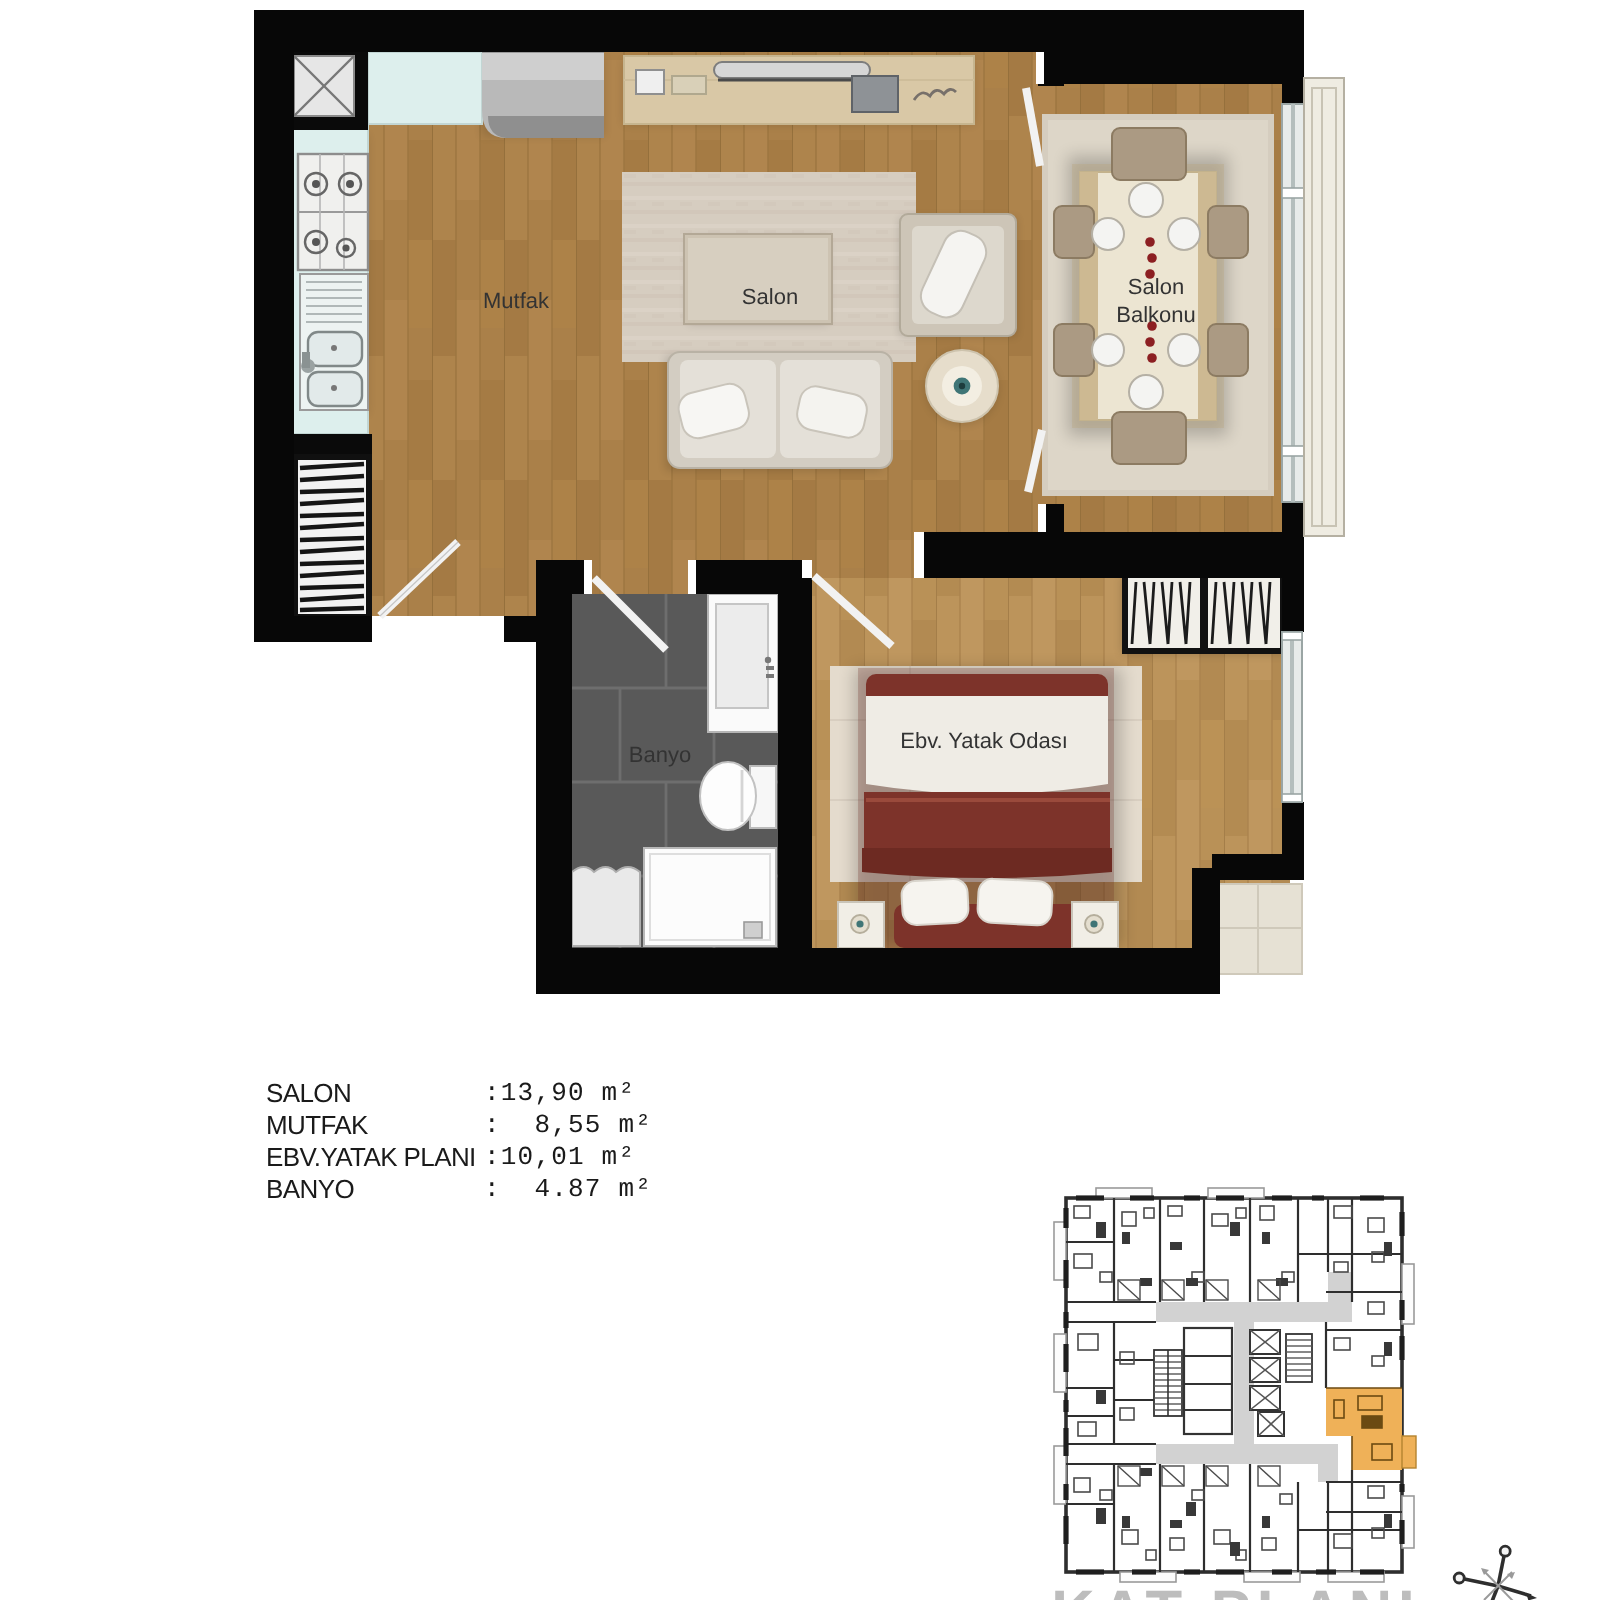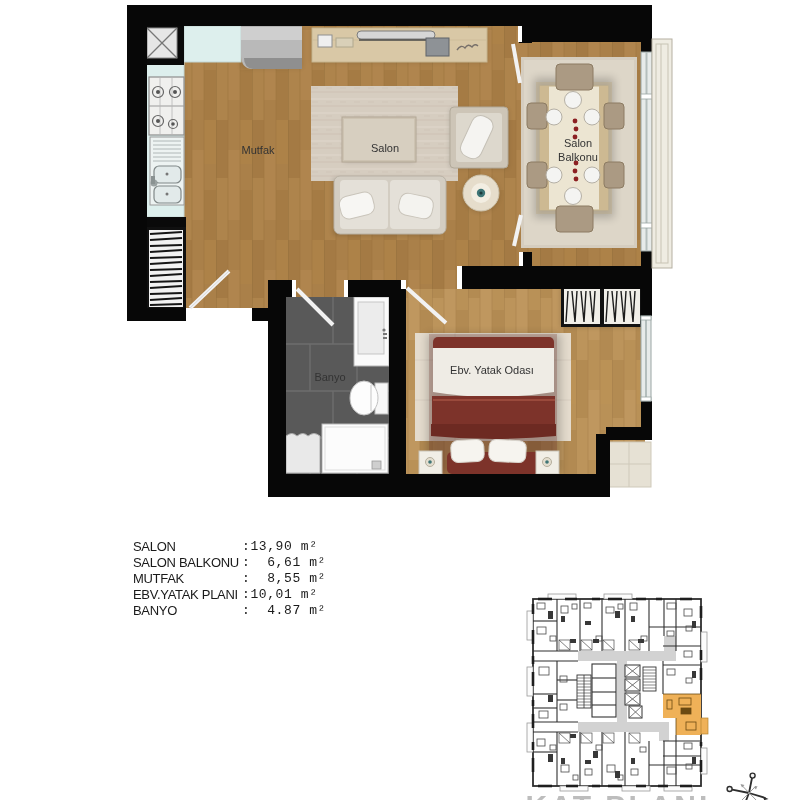--- a/index.html
+++ b/index.html
@@ -722,24 +722,20 @@
 <path d="M740.5 784 l4 1 l-2.5 2.5 Z" fill="#9a9a9a"></path>
 </g>
 </svg>
 
 <div id="legend">
 <div class="row">
         <span class="n">SALON</span>
         <span class="v">:13,90 m²</span>
       </div>
 <div class="row">
-        <span class="n">SALON BALKONU</span>
-        <span class="v">: &nbsp;6,61 m²</span>
-      </div>
-<div class="row">
         <span class="n">MUTFAK</span>
         <span class="v">: &nbsp;8,55 m²</span>
       </div>
 <div class="row">
         <span class="n">EBV.YATAK PLANI</span>
         <span class="v">:10,01 m²</span>
       </div>
 <div class="row">
         <span class="n">BANYO</span>
         <span class="v">: &nbsp;4.87 m²</span>

